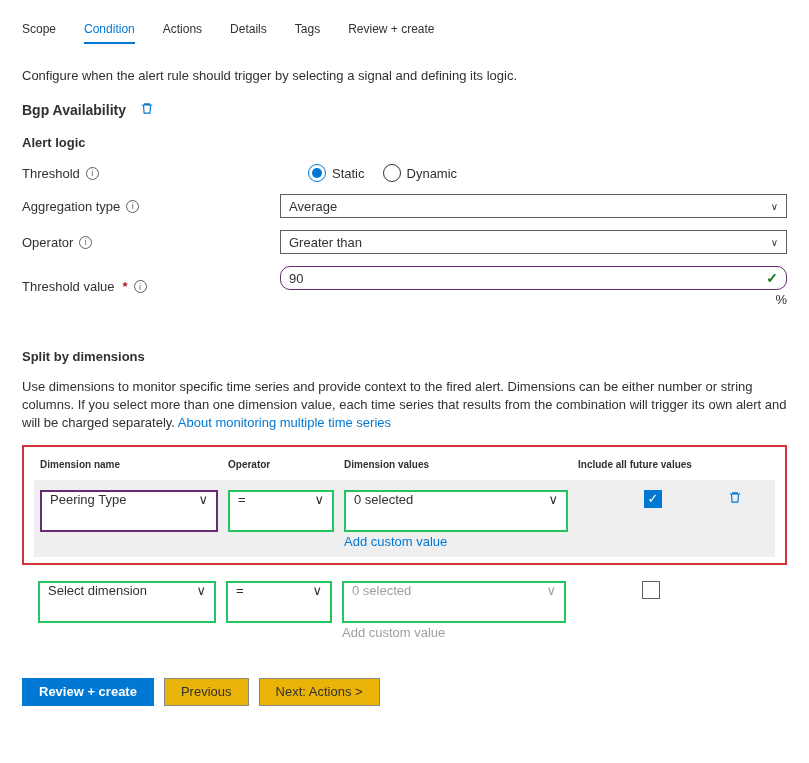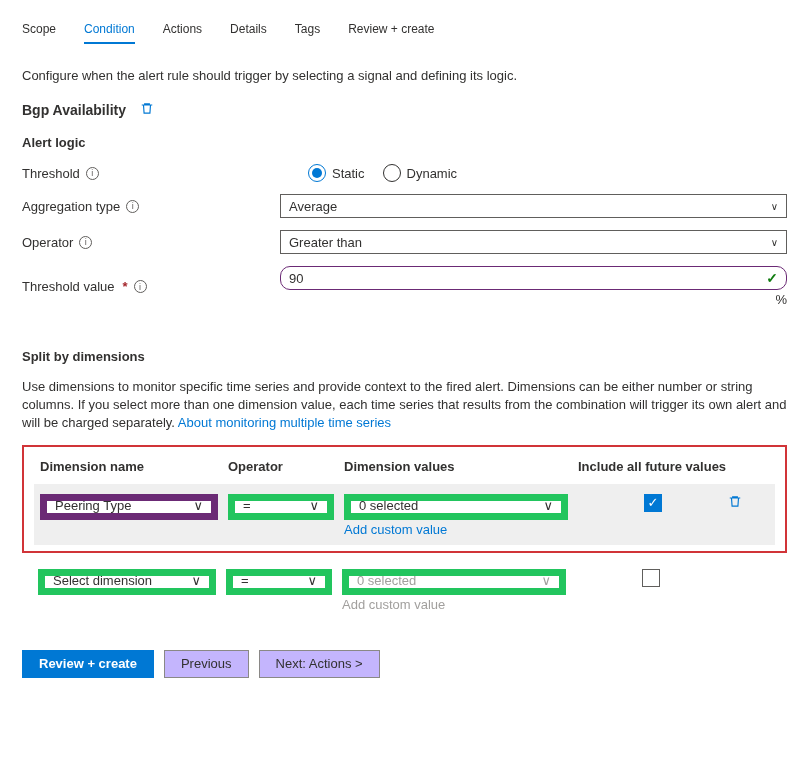--- a/index.html
+++ b/index.html
@@ -46,46 +46,46 @@
   .input-ctl.valid { border-color: #6b2a75; border-radius: 10px; }
   .check-ok { color: #107c10; font-weight: bold; font-size: 14px; }
   .unit-hint { text-align: right; font-size: 13px; color: #323130; margin-top: 2px; }
 
   .gap { height: 30px; }
 
   .desc-text { font-size: 13px; color: #323130; line-height: 1.4; margin-bottom: 12px; }
   .desc-text a { color: #0078d4; text-decoration: none; }
 
   .dim-box { border: 2px solid #d13438; padding: 8px 10px 6px 10px; margin-bottom: 6px; }
-  .dim-header { display: flex; font-weight: 700; font-size: 13px; padding: 4px 6px 10px 6px; }
+  .dim-header { display: flex; font-weight: 700; font-size: 10px; padding: 4px 6px 10px 6px; }
   .col-name { width: 188px; }
   .col-op { width: 116px; }
   .col-vals { width: 234px; }
   .col-future { flex: 1; }
 
   .dim-row { display: flex; align-items: flex-start; background: #efefef; padding: 10px 6px 8px 6px; gap: 0; }
   .dim-row.plain { background: transparent; padding: 10px 6px 8px 6px; }
   .dim-cell { display: flex; flex-direction: column; }
   .dim-cell.name { width: 188px; padding-right: 10px; }
   .dim-cell.op { width: 116px; padding-right: 10px; }
   .dim-cell.vals { width: 234px; padding-right: 10px; }
   .dim-cell.future { width: 150px; display: flex; align-items: center; }
   .dim-cell.delete { flex: 1; display: flex; justify-content: flex-end; padding-right: 6px; }
 
-  .sel-outline { border: 7px solid #22c55e; height: 26px; display: flex; align-items: flex-end; justify-content: space-between; padding: 0 8px; background: #fff; font-size: 13px; cursor: pointer; }
+  .sel-outline { border: 2px solid #22c55e; height: 42px; display: flex; align-items: flex-start; justify-content: space-between; padding: 0 8px; background: #fff; font-size: 13px; cursor: pointer; }
   .sel-outline.purple { border-color: #6b2a75; }
   .sel-outline.disabled { color: #a19f9d; }
   .add-link { color: #0078d4; font-size: 13px; margin-top: 2px; cursor: pointer; }
   .add-link.disabled { color: #a19f9d; }
 
   .checkbox { width: 18px; height: 18px; background: #0078d4; display: inline-flex; align-items: center; justify-content: center; color: #fff; font-size: 13px; cursor: pointer; }
   .checkbox.empty { background: #fff; border: 1px solid #605e5c; }
 
   .footer { display: flex; gap: 10px; margin-top: 30px; }
-  .btn { height: 28px; padding: 0 16px; font-size: 13px; border: 1px solid #8a8886; background: #c4b5fd; cursor: pointer; display: inline-flex; align-items: center; }
+  .btn { height: 28px; padding: 0 16px; font-size: 13px; border: 1px solid #8a8886; background: #eab308; cursor: pointer; display: inline-flex; align-items: center; }
   .btn.primary { background: #0078d4; border-color: #0078d4; color: #fff; font-weight: 600; }
 
   svg.trash { width: 14px; height: 15px; }
 </style>
 </head>
 <body>
 
 <div class="page">
 
 

